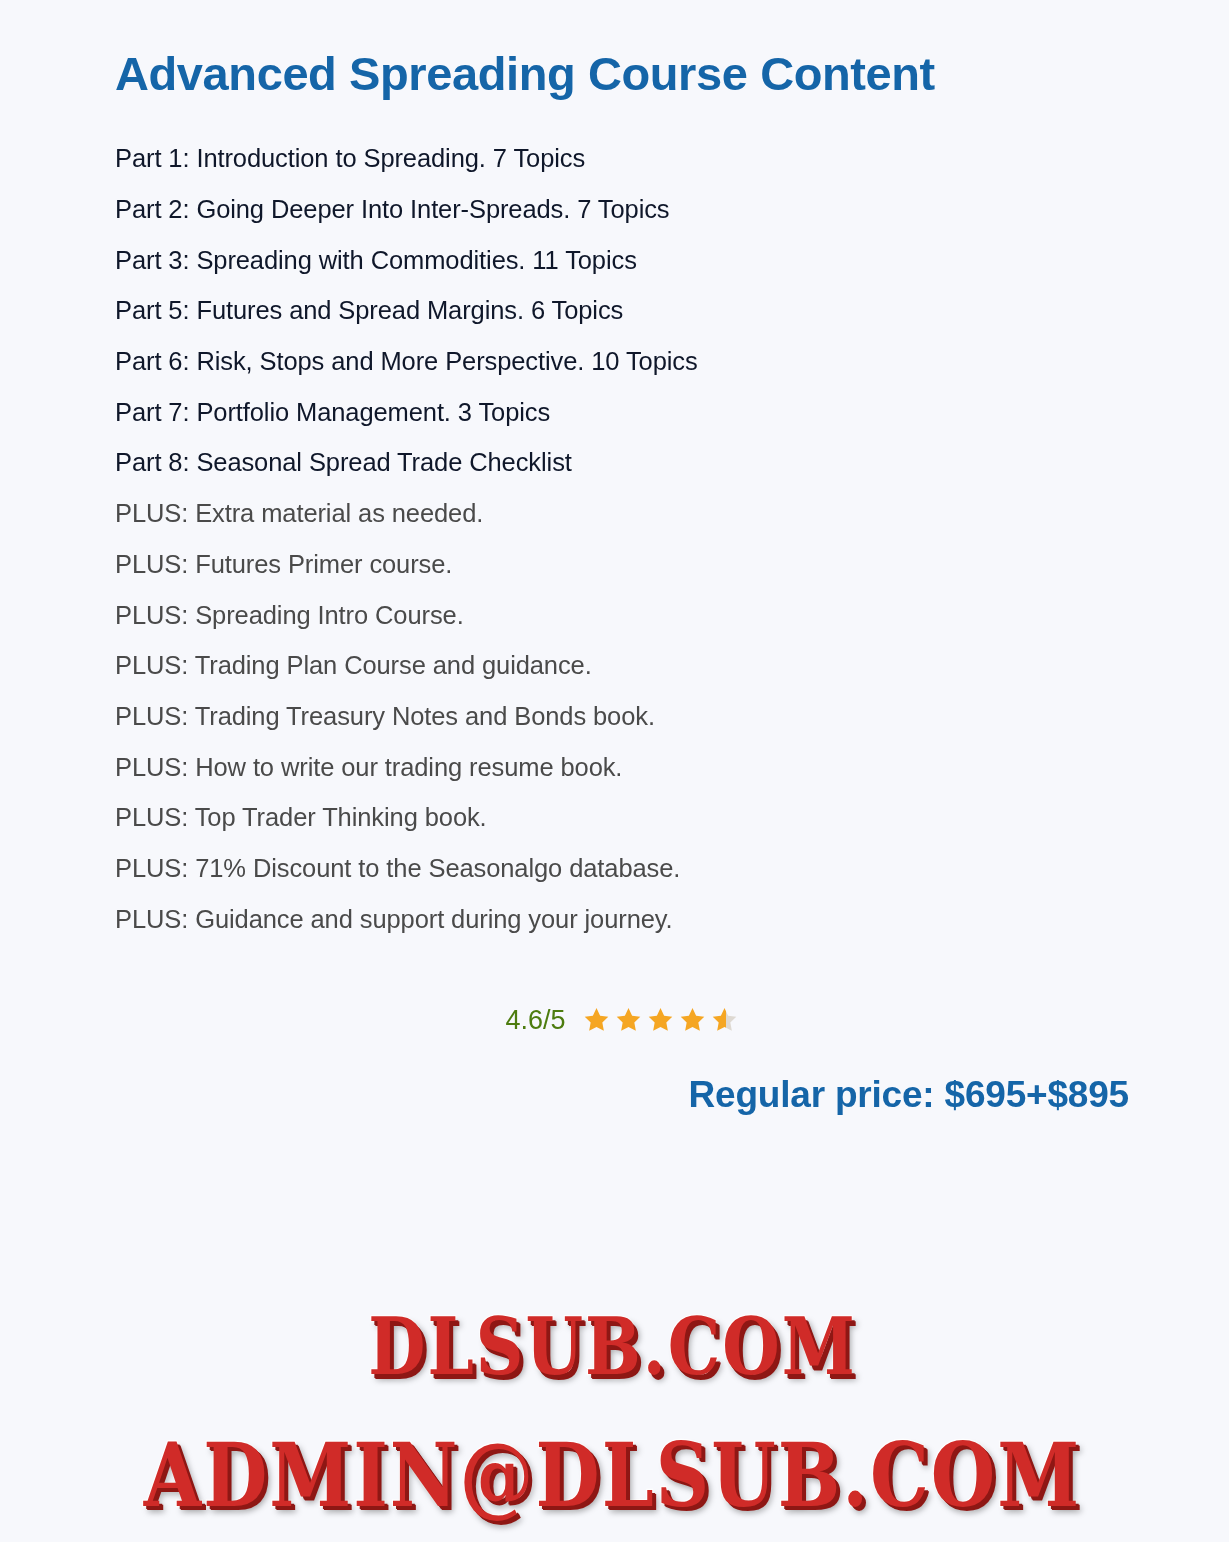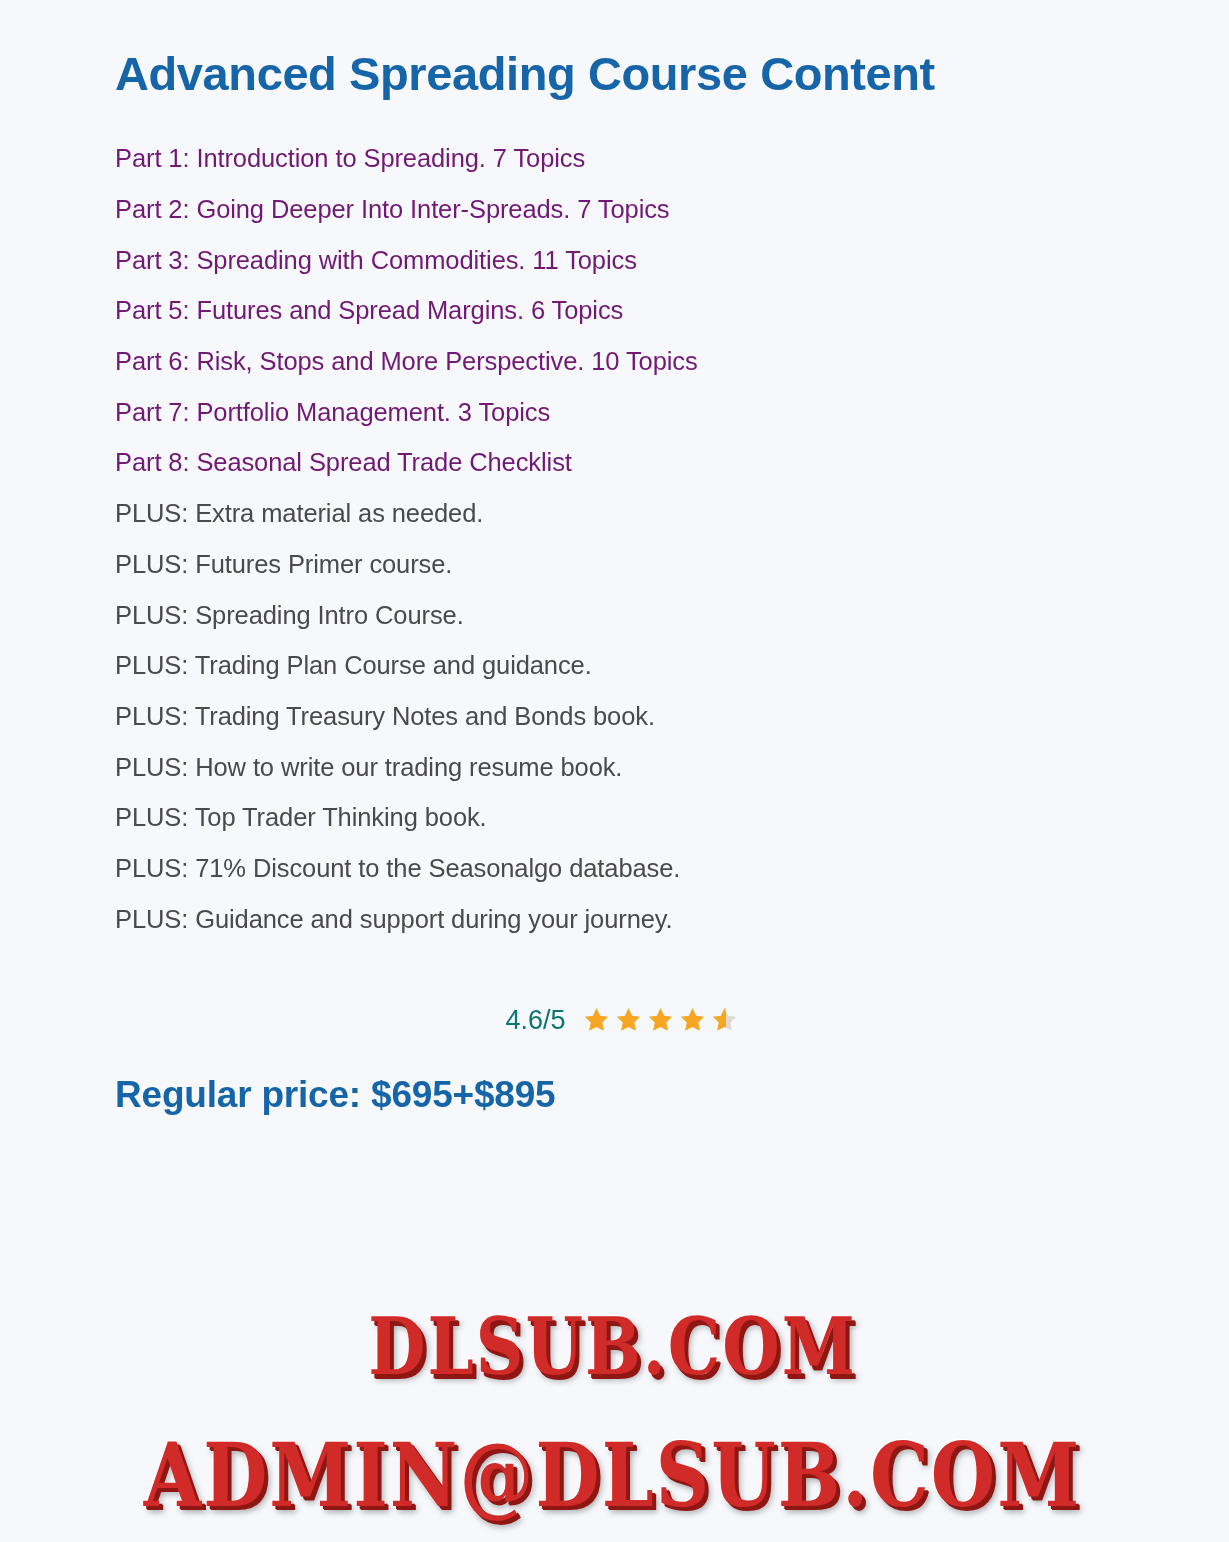--- a/index.html
+++ b/index.html
@@ -28,57 +28,57 @@
     letter-spacing: -0.4px;
     margin: 0 0 30px 0;
     line-height: 1.25;
   }
   .course-list {
     list-style: none;
     margin: 0;
     padding: 0;
   }
   .course-list li {
-    color: #701a75;
+    color: #0f172a;
     font-size: 25.5px;
     line-height: 1.0;
     padding: 12.6px 0;
     letter-spacing: -0.1px;
   }
   .course-list li.plus {
     font-weight: normal;
     color: #4a4a4a;
   }
   .rating-row {
     margin-top: 60px;
     display: flex;
     align-items: center;
     justify-content: center;
     gap: 16px;
   }
   .rating-value {
-    color: #0f766e;
+    color: #4d7c0f;
     font-size: 27px;
     letter-spacing: 0px;
   }
   .stars {
     display: flex;
     align-items: center;
     gap: 3px;
   }
   .star {
     position: relative;
     width: 29px;
     height: 28px;
     display: inline-block;
   }
   .star svg { display: block; }
   .price {
     margin-top: 38px;
-    text-align: left;
+    text-align: right;
     color: #1565a8;
     font-size: 37px;
     font-weight: bold;
     letter-spacing: -0.2px;
   }
   .watermark-wrap {
     position: absolute;
     left: 0;
     right: 4px;
   }

